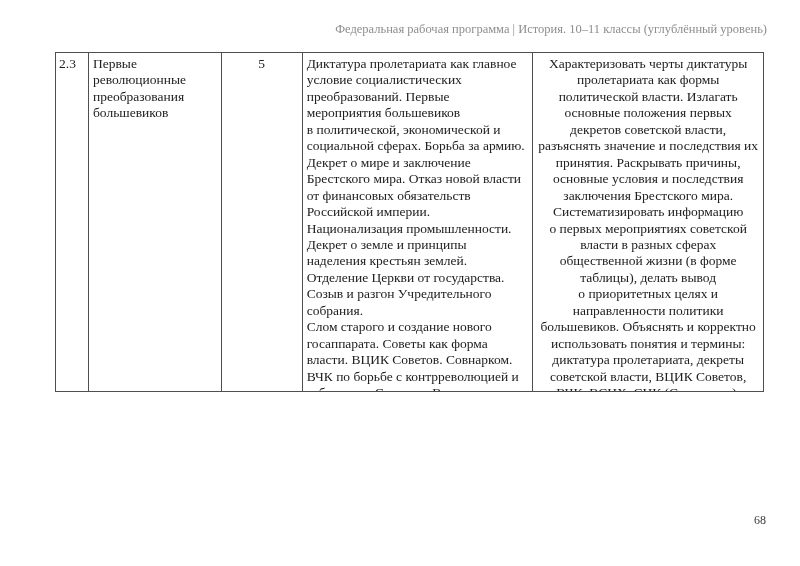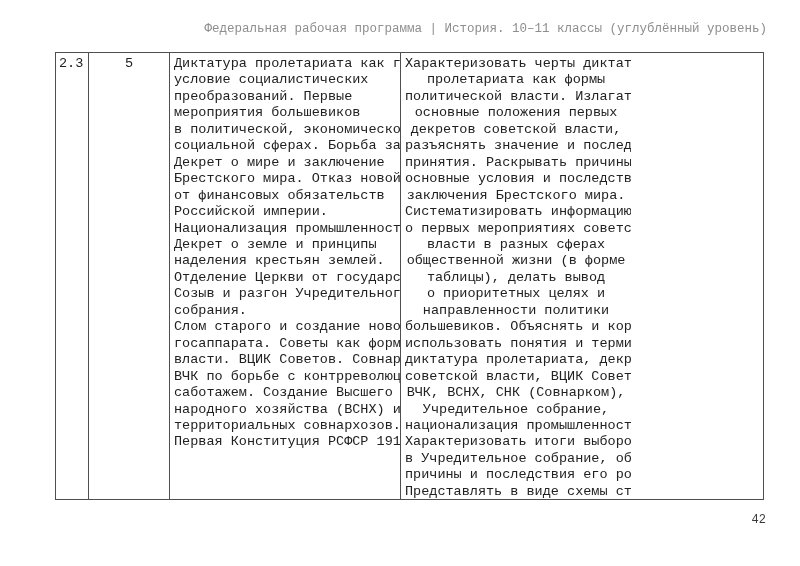--- a/index.html
+++ b/index.html
@@ -5,40 +5,40 @@
   html, body {
     margin: 0;
     padding: 0;
     background: #ffffff;
   }
   .page {
     position: relative;
     width: 800px;
     height: 566px;
     background: #ffffff;
-    font-family: Liberation Mono, monospace;
+    font-family: Liberation Serif, serif;
     color: #212121;
     overflow: hidden;
     border-radius: 25px;
   }
   .running-header {
     position: absolute;
     top: 22px;
     right: 33px;
     font-size: 12.5px;
     line-height: 15px;
     color: #8e8e8e;
     white-space: nowrap;
   }
   .program-table {
     position: absolute;
     left: 55px;
     top: 52px;
     width: 709px;
-    height: 448px;
+    height: 340px;
     box-sizing: border-box;
     border: 1px solid #4f4f4f;
     display: flex;
     flex-direction: row;
     align-items: stretch;
   }
   .cell {
     box-sizing: border-box;
     border-right: 1px solid #4f4f4f;
     padding: 3px 4px 0 4px;
@@ -66,20 +66,24 @@
 </style>
 </head>
 <body>
 
 <div class="page">
 
   <div class="running-header">Федеральная рабочая программа | История. 10–11 классы (углублённый уровень)</div>
 
   <div class="program-table">
     <div class="cell cell-index">2.3</div>
+    <div class="cell cell-topic">Первые
+революционные
+преобразования
+большевиков</div>
     <div class="cell cell-hours">5</div>
     <div class="cell cell-content">Диктатура пролетариата как главное
 условие социалистических
 преобразований. Первые
 мероприятия большевиков
 в политической, экономической и
 социальной сферах. Борьба за армию.
 Декрет о мире и заключение
 Брестского мира. Отказ новой власти
 от финансовых обязательств
@@ -120,15 +124,15 @@
 советской власти, ВЦИК Советов,
 ВЧК, ВСНХ, СНК (Совнарком),
 Учредительное собрание,
 национализация промышленности.
 Характеризовать итоги выборов
 в Учредительное собрание, объяснять
 причины и последствия его роспуска.
 Представлять в виде схемы структуру</div>
   </div>
 
-  <div class="page-number">42</div>
+  <div class="page-number">68</div>
 
 </div>
 
 </body></html>

